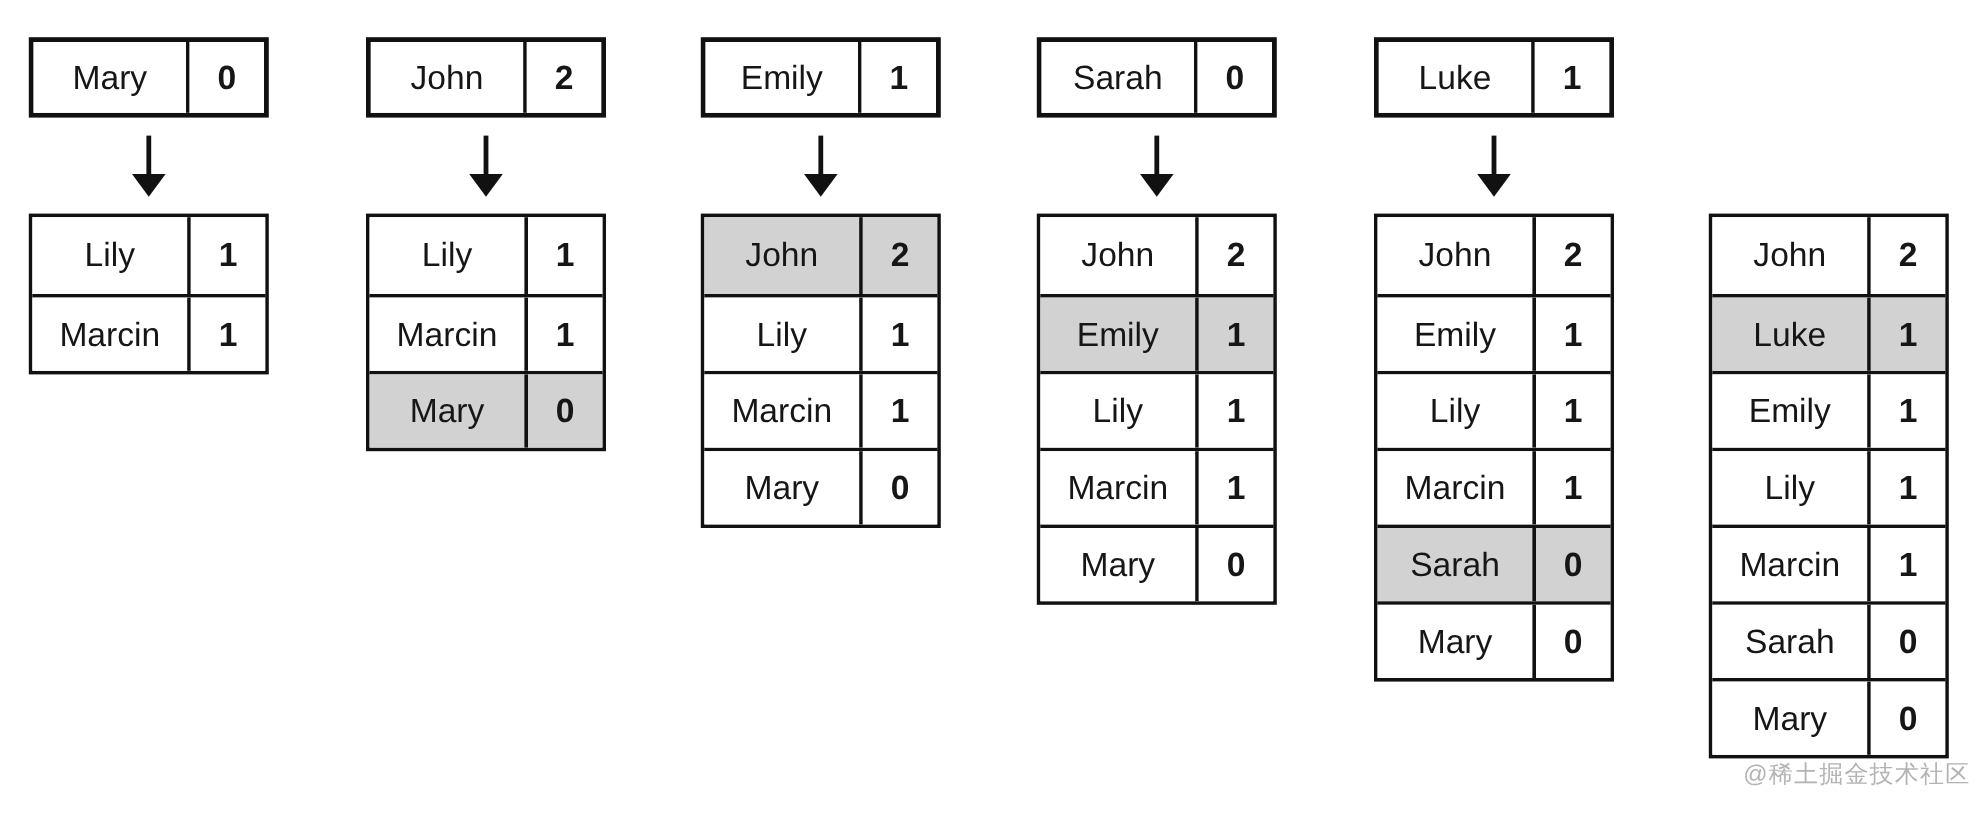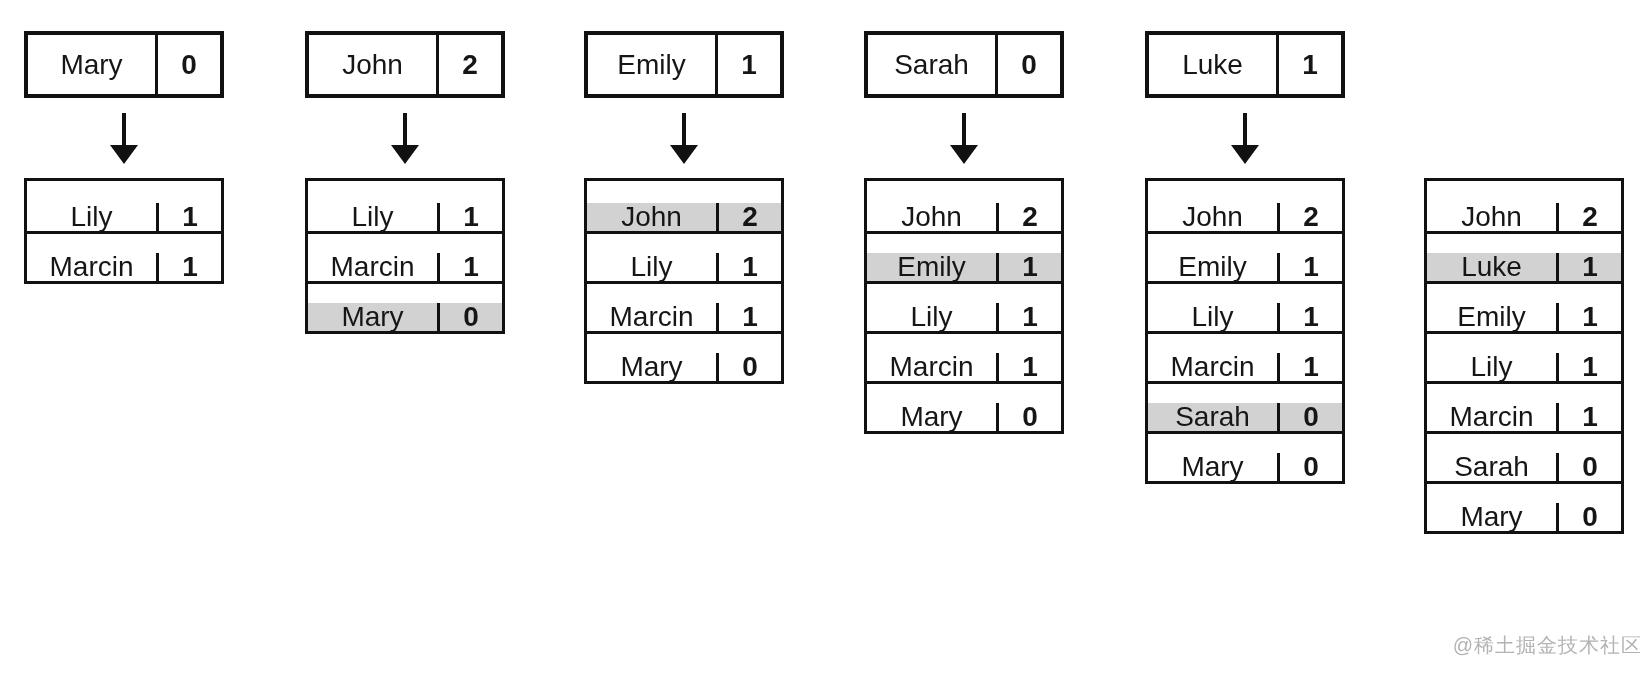--- a/index.html
+++ b/index.html
@@ -42,21 +42,21 @@
     border-top: 19px solid var(--line, #111111);
   }
 
   
   .table {
     position: absolute; top: 178px; left: 0;
     width: 200px;
     border: 3px solid var(--line, #111111);
     background: #ffffff;
   }
-  .row { display: flex; height: 50px; align-items: flex-end; }
+  .row { display: flex; height: 64px; }
   .row + .row { border-top: 3px solid var(--line, #111111); }
 
   .cell {
     display: flex; align-items: center; justify-content: center;
     font-size: 28px; line-height: 1; color: #161616;
     background: #ffffff;
   }
   .cell.name { flex: 1 1 auto; border-right: 3px solid var(--line, #111111); }
   .cell.value { width: 62px; flex: 0 0 62px; font-weight: 700; }
   .row.highlight .cell, .hbox.highlight .cell { background: var(--highlight, #d2d2d2); }

